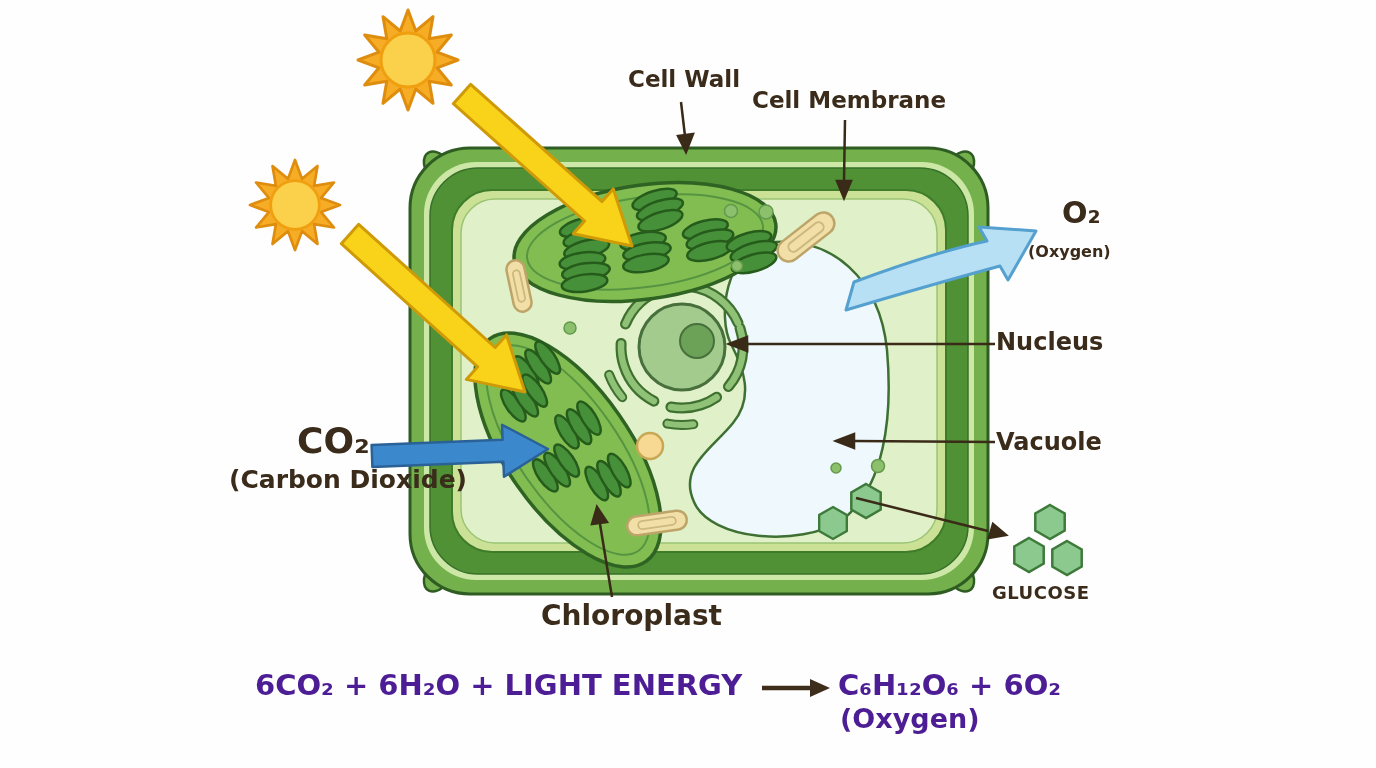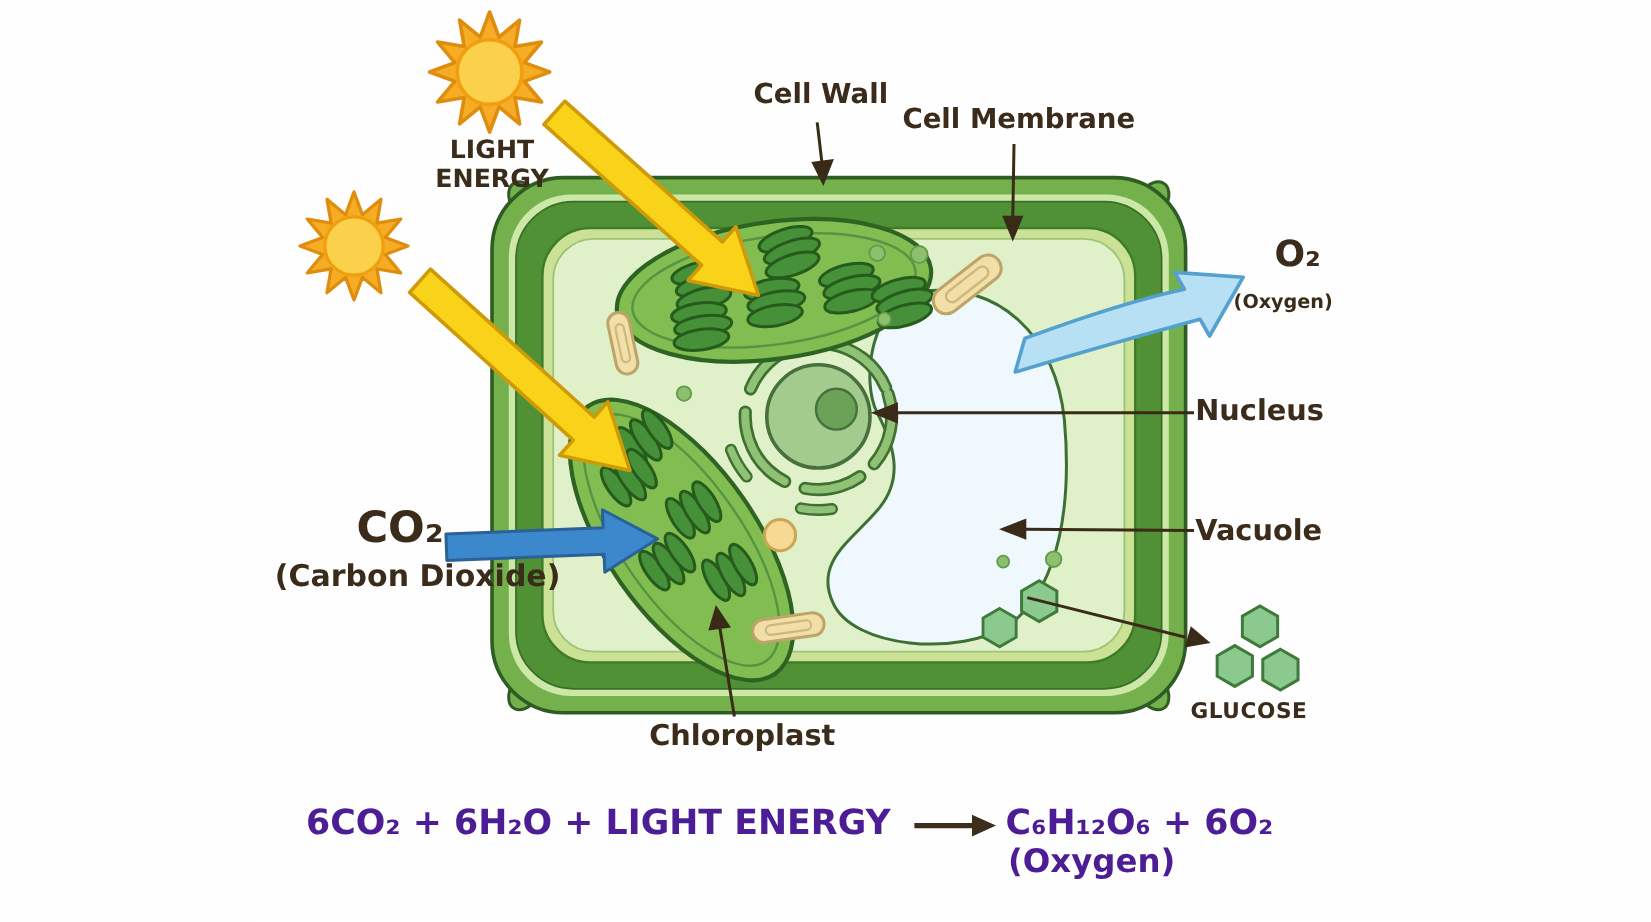--- a/index.html
+++ b/index.html
@@ -166,29 +166,28 @@
           <polygon points="1006,535 989,538 993,524"></polygon>
         </g>
   </g>
 
   <g>
     <line x1="762" y1="688" x2="812" y2="688" stroke="#3e2d1b" stroke-width="4.5"></line>
     <polygon points="830,688 810,679 810,697" fill="#3e2d1b"></polygon>
   </g>
 </svg>
 
-<div class="lbl center" style="left:350px;top:113px;width:120px;font-size:21px">LIGHT ENERGY</div>
 <div class="lbl" style="left:628px;top:66px;font-size:23px">Cell Wall</div>
 <div class="lbl" style="left:752px;top:87px;font-size:23px">Cell Membrane</div>
 <div class="lbl" style="left:1062px;top:196px;font-size:30px">O₂</div>
 <div class="lbl" style="left:1028px;top:243px;font-size:16px">(Oxygen)</div>
 <div class="lbl" style="left:996px;top:329px;font-size:24px">Nucleus</div>
 <div class="lbl" style="left:996px;top:429px;font-size:24px">Vacuole</div>
 <div class="lbl" style="left:992px;top:583px;font-size:18px;letter-spacing:0.5px">GLUCOSE</div>
-<div class="lbl" style="left:541px;top:600px;font-size:24px">Chloroplast</div>
+<div class="lbl" style="left:541px;top:600px;font-size:28px">Chloroplast</div>
 <div class="lbl" style="left:297px;top:420px;font-size:36px">CO₂</div>
 <div class="lbl" style="left:229px;top:466px;font-size:25px">(Carbon Dioxide)</div>
 
 <div class="eq" style="left:255px;top:668px">6CO₂ + 6H₂O + LIGHT ENERGY</div>
 <div class="eq" style="left:838px;top:668px">C₆H₁₂O₆  +  6O₂</div>
 <div class="eq" style="left:840px;top:703px;font-size:27px">(Oxygen)</div>
 
 </div>
 
 </body></html>

